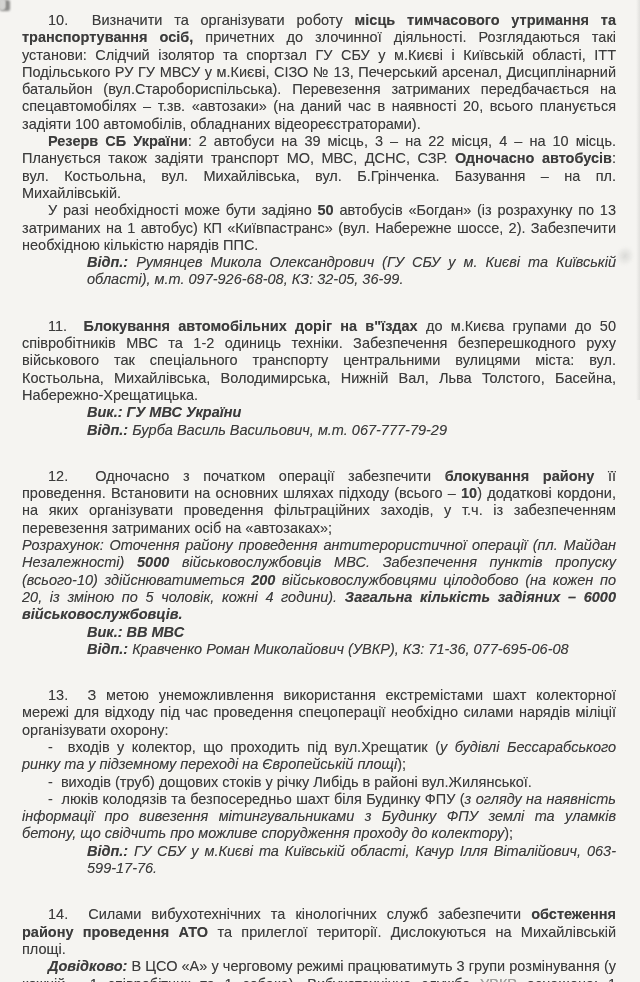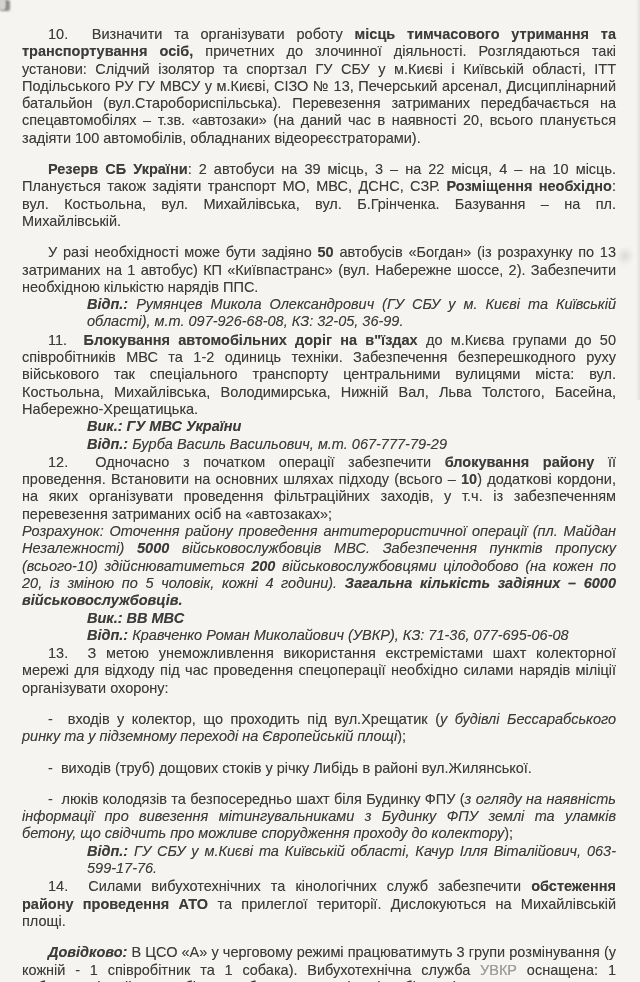--- a/index.html
+++ b/index.html
@@ -12,24 +12,24 @@
     color:#3c3c3c;
   }
   .doc-body{
     position:absolute;
     left:22px;right:24px;top:12px;
     font-size:14.5px;
     line-height:17.3px;
     text-shadow:0 0 0.5px rgba(60,60,60,.45);
   }
   .para{text-align:justify;margin:0;}
-  .indent{text-indent:26px;margin-top:14px;}
+  .indent{text-indent:26px;}
   .flush{text-indent:0;}
   .resp{margin-left:65px;}
-  .gap{margin-top:1px;}
+  .gap{margin-top:29px;}
   .s-r{font-weight:normal;font-style:normal;}
   .s-b{font-weight:bold;}
   .s-i{font-style:italic;}
   .s-bi{font-weight:bold;font-style:italic;}
   .s-f{color:#9f9f9c;}
   
   .art{position:absolute;pointer-events:none;}
   .a1{left:0;top:13;width:10px;height:11px;background:#8c8c8a;border-radius:2px;filter:blur(1px);}
   .a2{left:0;top:388;width:5px;height:9px;background:#c9c9c6;filter:blur(1px);}
   .a3{left:0;top:640;width:4px;height:8px;background:#cfcfcc;filter:blur(1px);}
@@ -44,21 +44,21 @@
 <div class="page">
   <div class="art a1"></div>
   <div class="art a2"></div>
   <div class="art a3"></div>
   <div class="art a4"></div>
   <div class="art a5"></div>
   <div class="art a6"></div>
   <div class="art edge-shadow"></div>
   <div class="doc-body">
       <div class="para indent"><span class="s-r">10.&nbsp;&nbsp;Визначити та організувати роботу </span><span class="s-b">місць тимчасового утримання та транспортування осіб,</span><span class="s-r"> причетних до злочинної діяльності. Розглядаються такі установи: Слідчий ізолятор та спортзал ГУ СБУ у м.Києві і Київській області, ІТТ Подільського РУ ГУ МВСУ у м.Києві, СІЗО № 13, Печерський арсенал, Дисциплінарний батальйон (вул.Старобориспільська). Перевезення затриманих передбачається на спецавтомобілях – т.зв. «автозаки» (на даний час в наявності 20, всього планується задіяти 100 автомобілів, обладнаних відеореєстраторами).</span></div>
-      <div class="para indent"><span class="s-b">Резерв СБ України</span><span class="s-r">: 2 автобуси на 39 місць, 3 – на 22 місця, 4 – на 10 місць. Планується також задіяти транспорт МО, МВС, ДСНС, СЗР. </span><span class="s-b">Розміщення необхідно</span><span class="s-r">: вул. Костьольна, вул. Михайлівська, вул. Б.Грінченка. Базування – на пл. Михайлівській.</span></div>
+      <div class="para indent"><span class="s-b">Резерв СБ України</span><span class="s-r">: 2 автобуси на 39 місць, 3 – на 22 місця, 4 – на 10 місць. Планується також задіяти транспорт МО, МВС, ДСНС, СЗР. </span><span class="s-b">Одночасно автобусів</span><span class="s-r">: вул. Костьольна, вул. Михайлівська, вул. Б.Грінченка. Базування – на пл. Михайлівській.</span></div>
       <div class="para indent"><span class="s-r">У разі необхідності може бути задіяно </span><span class="s-b">50</span><span class="s-r"> автобусів «Богдан» (із розрахунку по 13 затриманих на 1 автобус) КП «Київпастранс» (вул. Набережне шоссе, 2). Забезпечити необхідною кількістю нарядів ППС.</span></div>
       <div class="para resp"><span class="s-bi">Відп.: </span><span class="s-i">Румянцев Микола Олександрович (ГУ СБУ у м. Києві та Київській області), м.т. 097-926-68-08, КЗ: 32-05, 36-99.</span></div>
       <div class="para indent gap"><span class="s-r">11.&nbsp;&nbsp;</span><span class="s-b">Блокування автомобільних доріг на в"їздах</span><span class="s-r"> до м.Києва групами до 50 співробітників МВС та 1-2 одиниць техніки. Забезпечення безперешкодного руху військового так спеціального транспорту центральними вулицями міста: вул. Костьольна, Михайлівська, Володимирська, Нижній Вал, Льва Толстого, Басейна, Набережно-Хрещатицька.</span></div>
       <div class="para resp"><span class="s-bi">Вик.: ГУ МВС України</span></div>
       <div class="para resp"><span class="s-bi">Відп.: </span><span class="s-i">Бурба Василь Васильович, м.т. 067-777-79-29</span></div>
       <div class="para indent gap"><span class="s-r">12.&nbsp;&nbsp;Одночасно з початком операції забезпечити </span><span class="s-b">блокування району</span><span class="s-r"> її проведення. Встановити на основних шляхах підходу (всього – </span><span class="s-b">10</span><span class="s-r">) додаткові кордони, на яких організувати проведення фільтраційних заходів, у т.ч. із забезпеченням перевезення затриманих осіб на «автозаках»;</span></div>
       <div class="para flush"><span class="s-i">Розрахунок: Оточення району проведення антитерористичної операції (пл. Майдан Незалежності) </span><span class="s-bi">5000</span><span class="s-i"> військовослужбовців МВС. Забезпечення пунктів пропуску (всього-10) здійснюватиметься </span><span class="s-bi">200</span><span class="s-i"> військовослужбовцями цілодобово (на кожен по 20, із зміною по 5 чоловік, кожні 4 години). </span><span class="s-bi">Загальна кількість задіяних – 6000 військовослужбовців.</span></div>
       <div class="para resp"><span class="s-bi">Вик.: ВВ МВС</span></div>
       <div class="para resp"><span class="s-bi">Відп.: </span><span class="s-i">Кравченко Роман Миколайович (УВКР), КЗ: 71-36, 077-695-06-08</span></div>
       <div class="para indent gap"><span class="s-r">13.&nbsp;&nbsp;З метою унеможливлення використання екстремістами шахт колекторної мережі для відходу під час проведення спецоперації необхідно силами нарядів міліції організувати охорону:</span></div>

